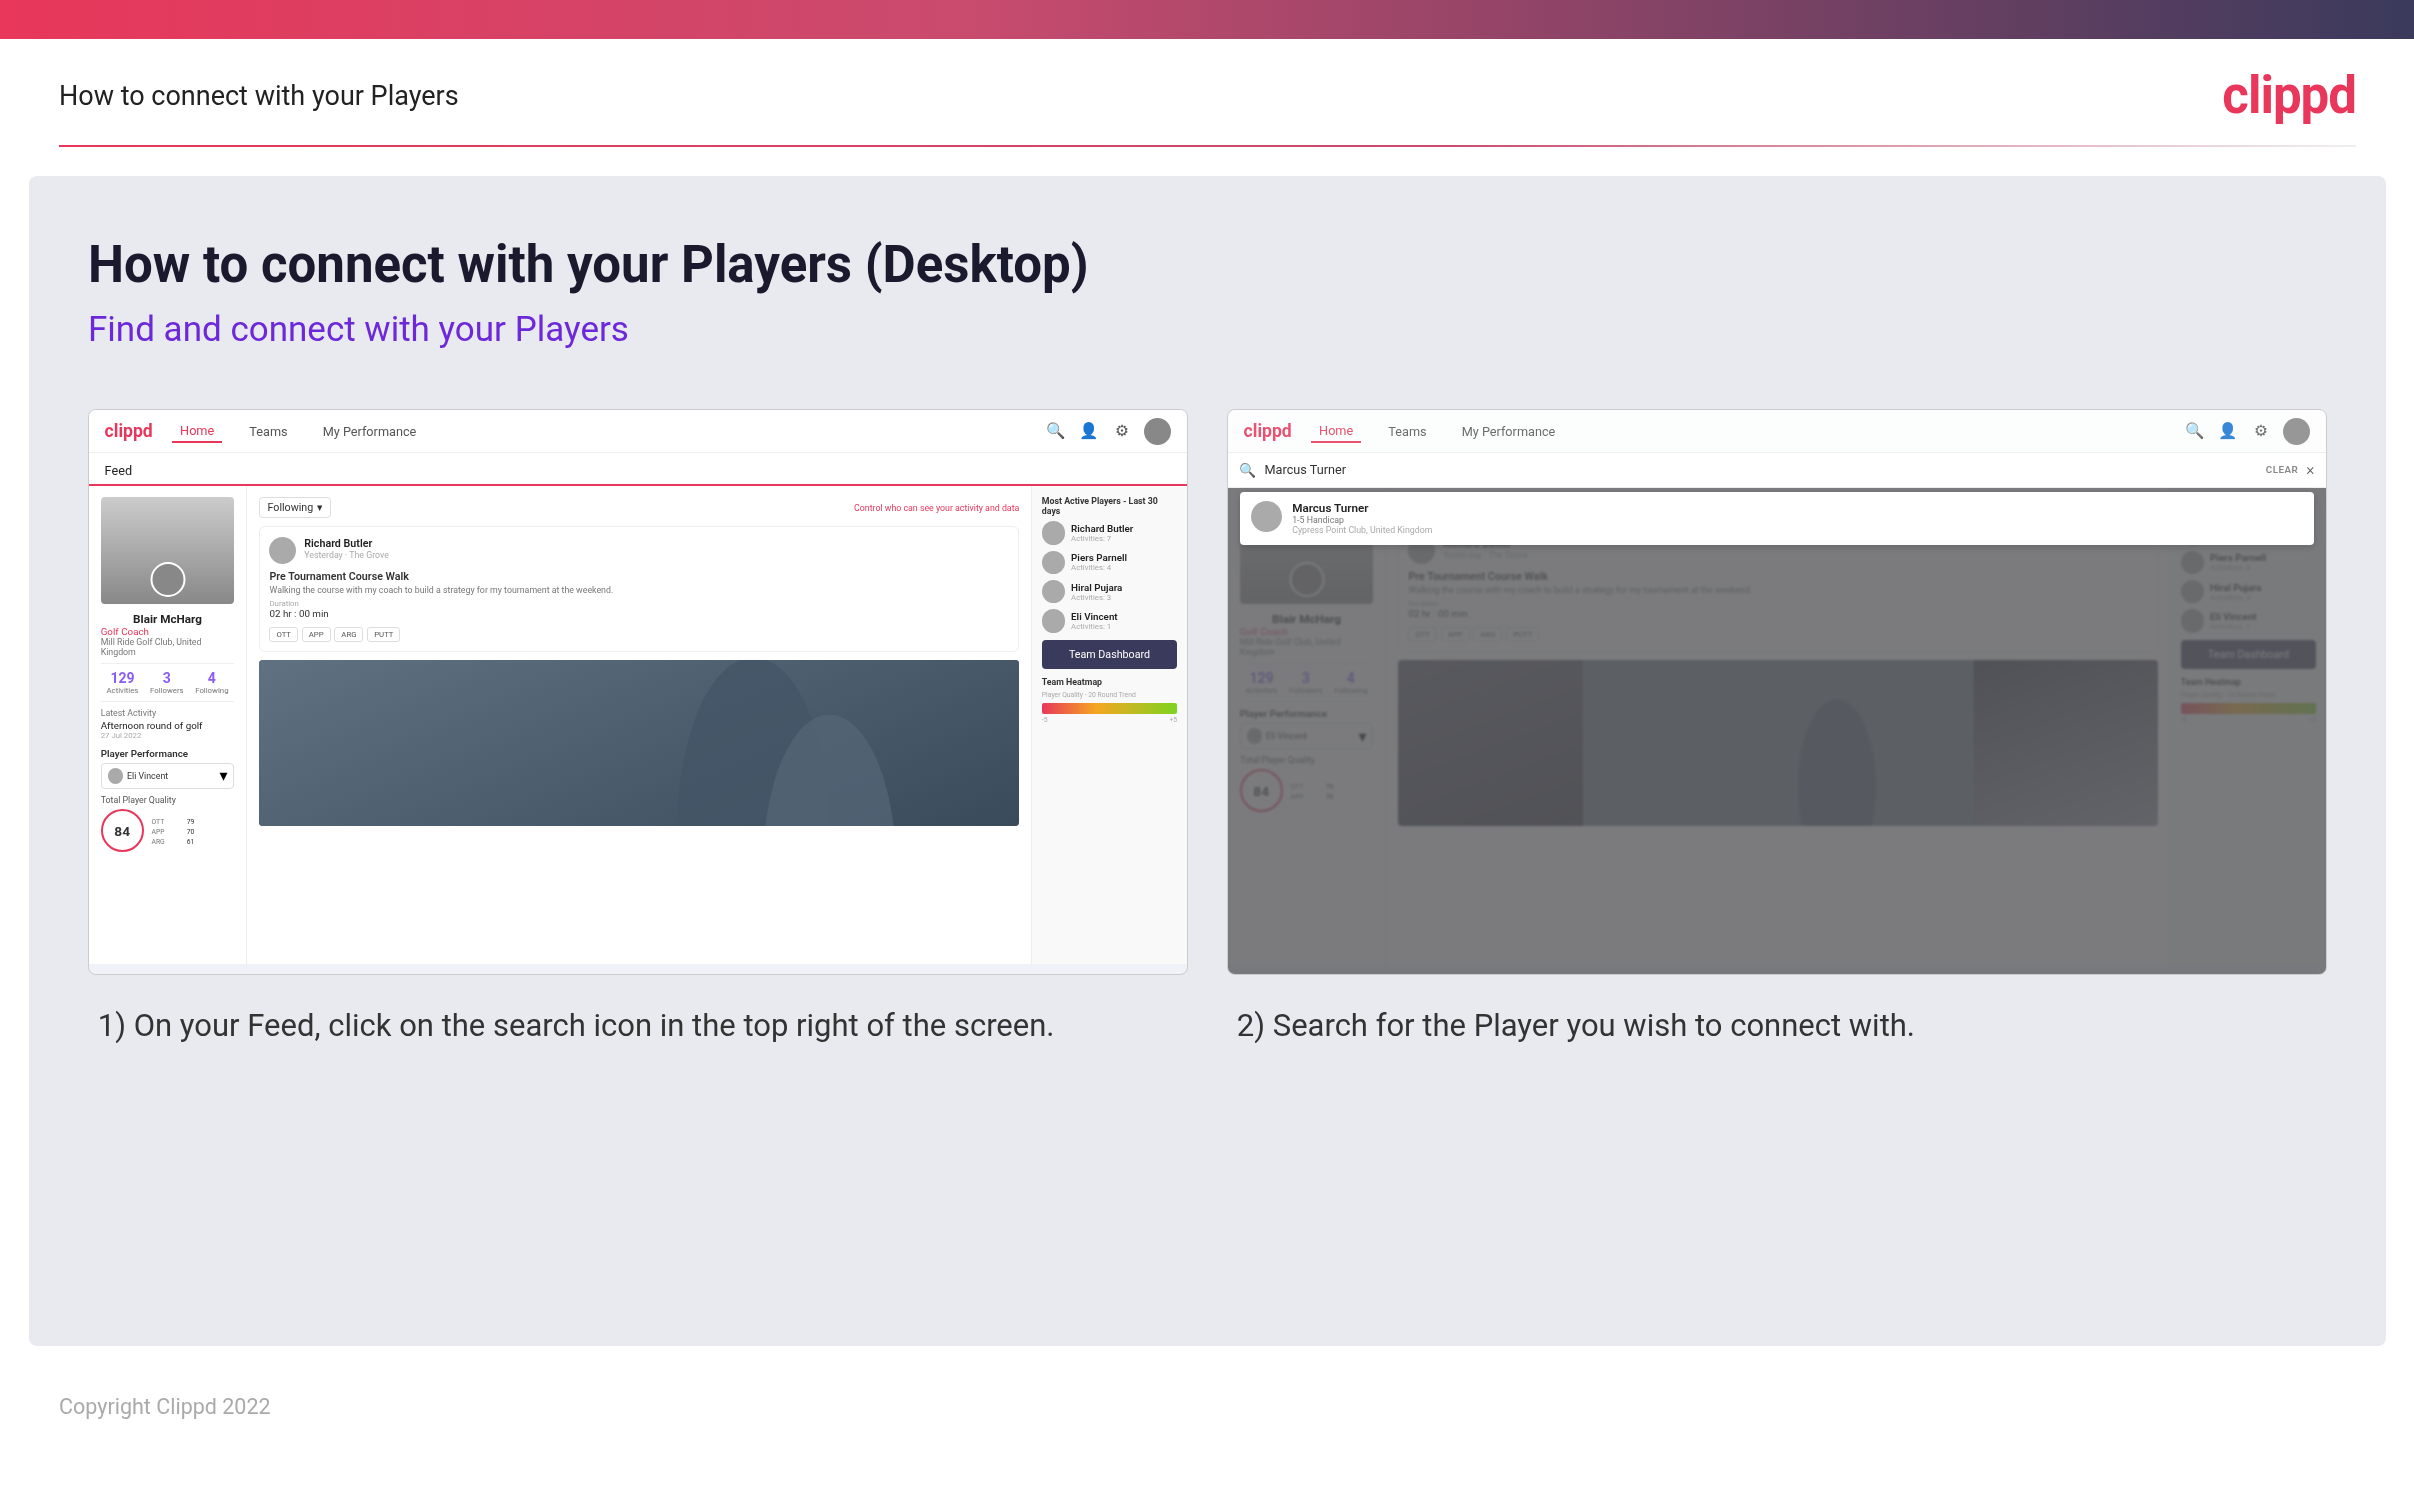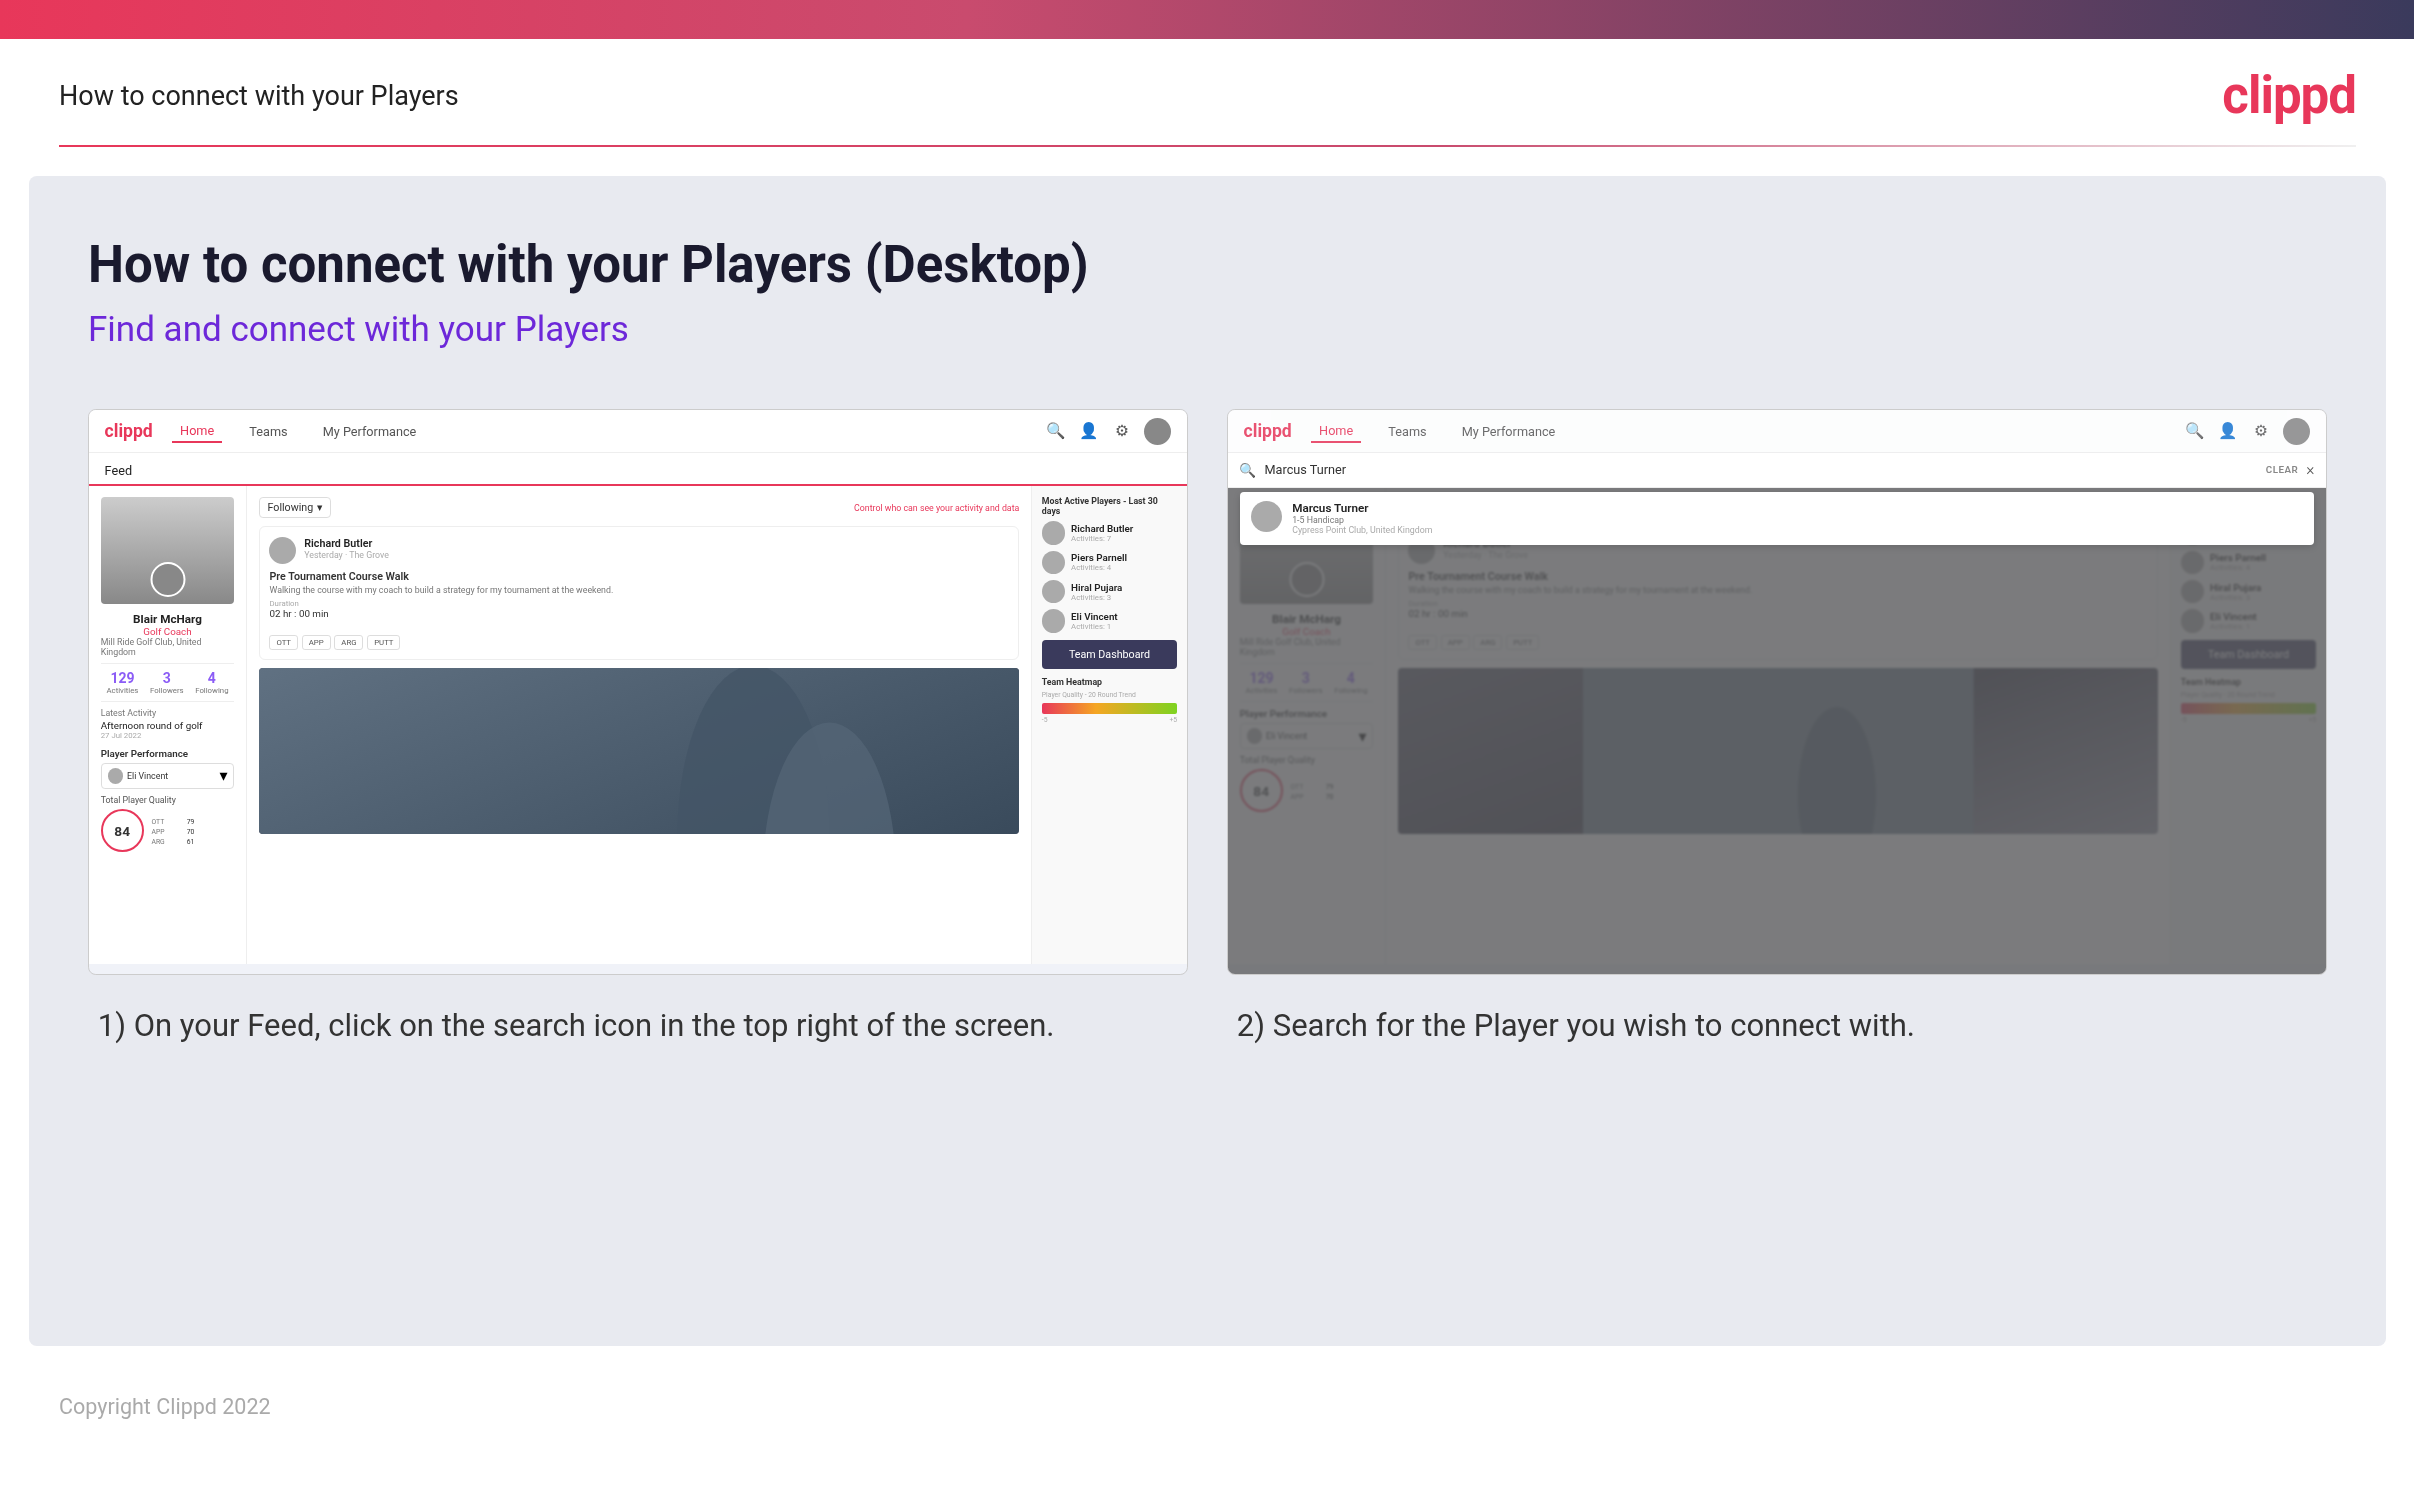--- a/index.html
+++ b/index.html
@@ -185,21 +185,21 @@
       transform: translateX(-50%);
     }
     .profile-name {
       font-size: 11.7px;
       font-weight: 700;
       text-align: center;
       color: #222;
     }
     .profile-role {
       font-size: 9.8px;
-      text-align: center;
+      text-align: left;
       color: #e8375a;
     }
     .profile-club {
       font-size: 8.8px;
       text-align: left;
       color: #777;
       margin-bottom: 5.9px;
     }
     .profile-stats {
       display: flex;
@@ -384,21 +384,21 @@
       color: #777;
       margin-bottom: 3.9px;
     }
     .activity-duration-label {
       font-size: 7.8px;
       color: #aaa;
     }
     .activity-duration-val {
       font-size: 9.8px;
       color: #333;
-      margin-bottom: 16px;
+      margin-bottom: 8px;
     }
     .activity-tags {
       display: flex;
       gap: 3.9px;
     }
     .activity-tag {
       font-size: 7.8px;
       padding: 2px 5.9px;
       border: 1px solid #ddd;
       border-radius: 2.9px;

